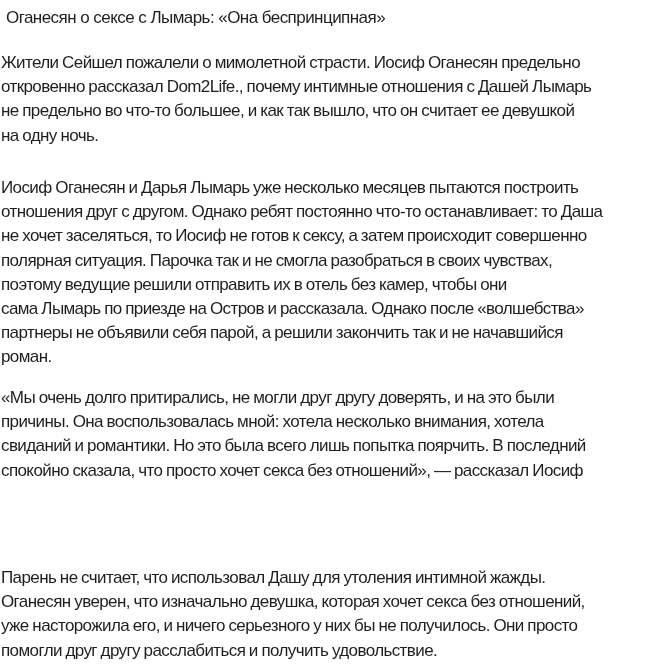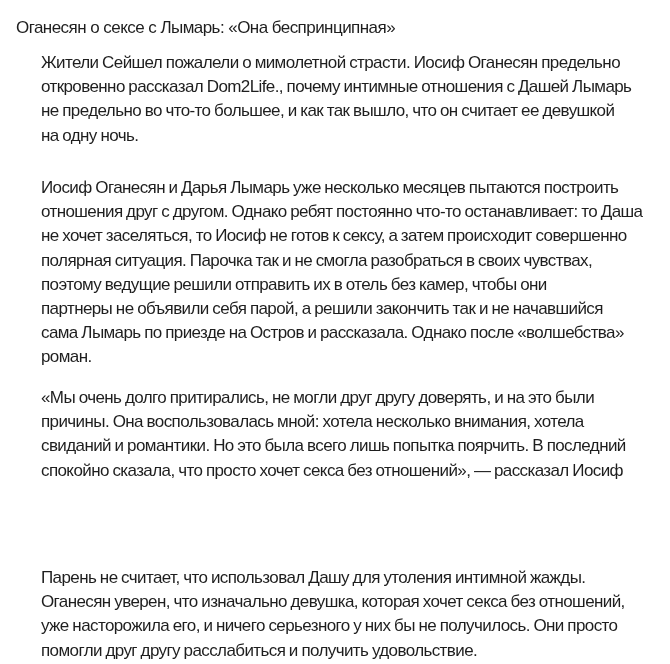--- a/index.html
+++ b/index.html
@@ -15,36 +15,35 @@
       font-family: "Liberation Sans", sans-serif;
       color: #1e1e1e;
     }
     .article {
       position: absolute;
       left: 1px;
       top: 0;
       width: 669px;
     }
     .title {
-      margin: 15px;
+      margin: 5px;
       font-size: 17px;
       font-weight: normal;
       line-height: 24px;
       height: 24px;
       padding-top: 1px;
       letter-spacing: -0.55px;
       white-space: nowrap;
     }
     .para {
       margin: 0;
       font-size: 17px;
       line-height: 24.2px;
       letter-spacing: -0.6px;
       word-spacing: -0.5px;
-      padding-left: 40px;
     }
     .line {
       display: block;
       white-space: nowrap;
     }
     .p1 { position: absolute; top: 51px; }
     .p2 { position: absolute; top: 176px; }
     .p3 { position: absolute; top: 386px; }
     .p4 { position: absolute; top: 558px; margin-top: 8px; }
   </style>
@@ -60,22 +59,22 @@
     <span class="line">не предельно во что-то большее, и как так вышло, что он считает ее девушкой</span>
     <span class="line">на одну ночь.</span>
   </p>
 
   <p class="para p2">
     <span class="line">Иосиф Оганесян и Дарья Лымарь уже несколько месяцев пытаются построить</span>
     <span class="line">отношения друг с другом. Однако ребят постоянно что-то останавливает: то Даша</span>
     <span class="line">не хочет заселяться, то Иосиф не готов к сексу, а затем происходит совершенно</span>
     <span class="line">полярная ситуация. Парочка так и не смогла разобраться в своих чувствах,</span>
     <span class="line">поэтому ведущие решили отправить их в отель без камер, чтобы они</span>
+    <span class="line">сама Лымарь по приезде на Остров и рассказала. Однако после «волшебства»</span>
     <span class="line">партнеры не объявили себя парой, а решили закончить так и не начавшийся</span>
-    <span class="line">сама Лымарь по приезде на Остров и рассказала. Однако после «волшебства»</span>
     <span class="line">роман.</span>
   </p>
 
   <p class="para p3">
     <span class="line">«Мы очень долго притирались, не могли друг другу доверять, и на это были</span>
     <span class="line">причины. Она воспользовалась мной: хотела несколько внимания, хотела</span>
     <span class="line">свиданий и романтики. Но это была всего лишь попытка поярчить. В последний</span>
     <span class="line">спокойно сказала, что просто хочет секса без отношений», — рассказал Иосиф</span>
   </p>
 

